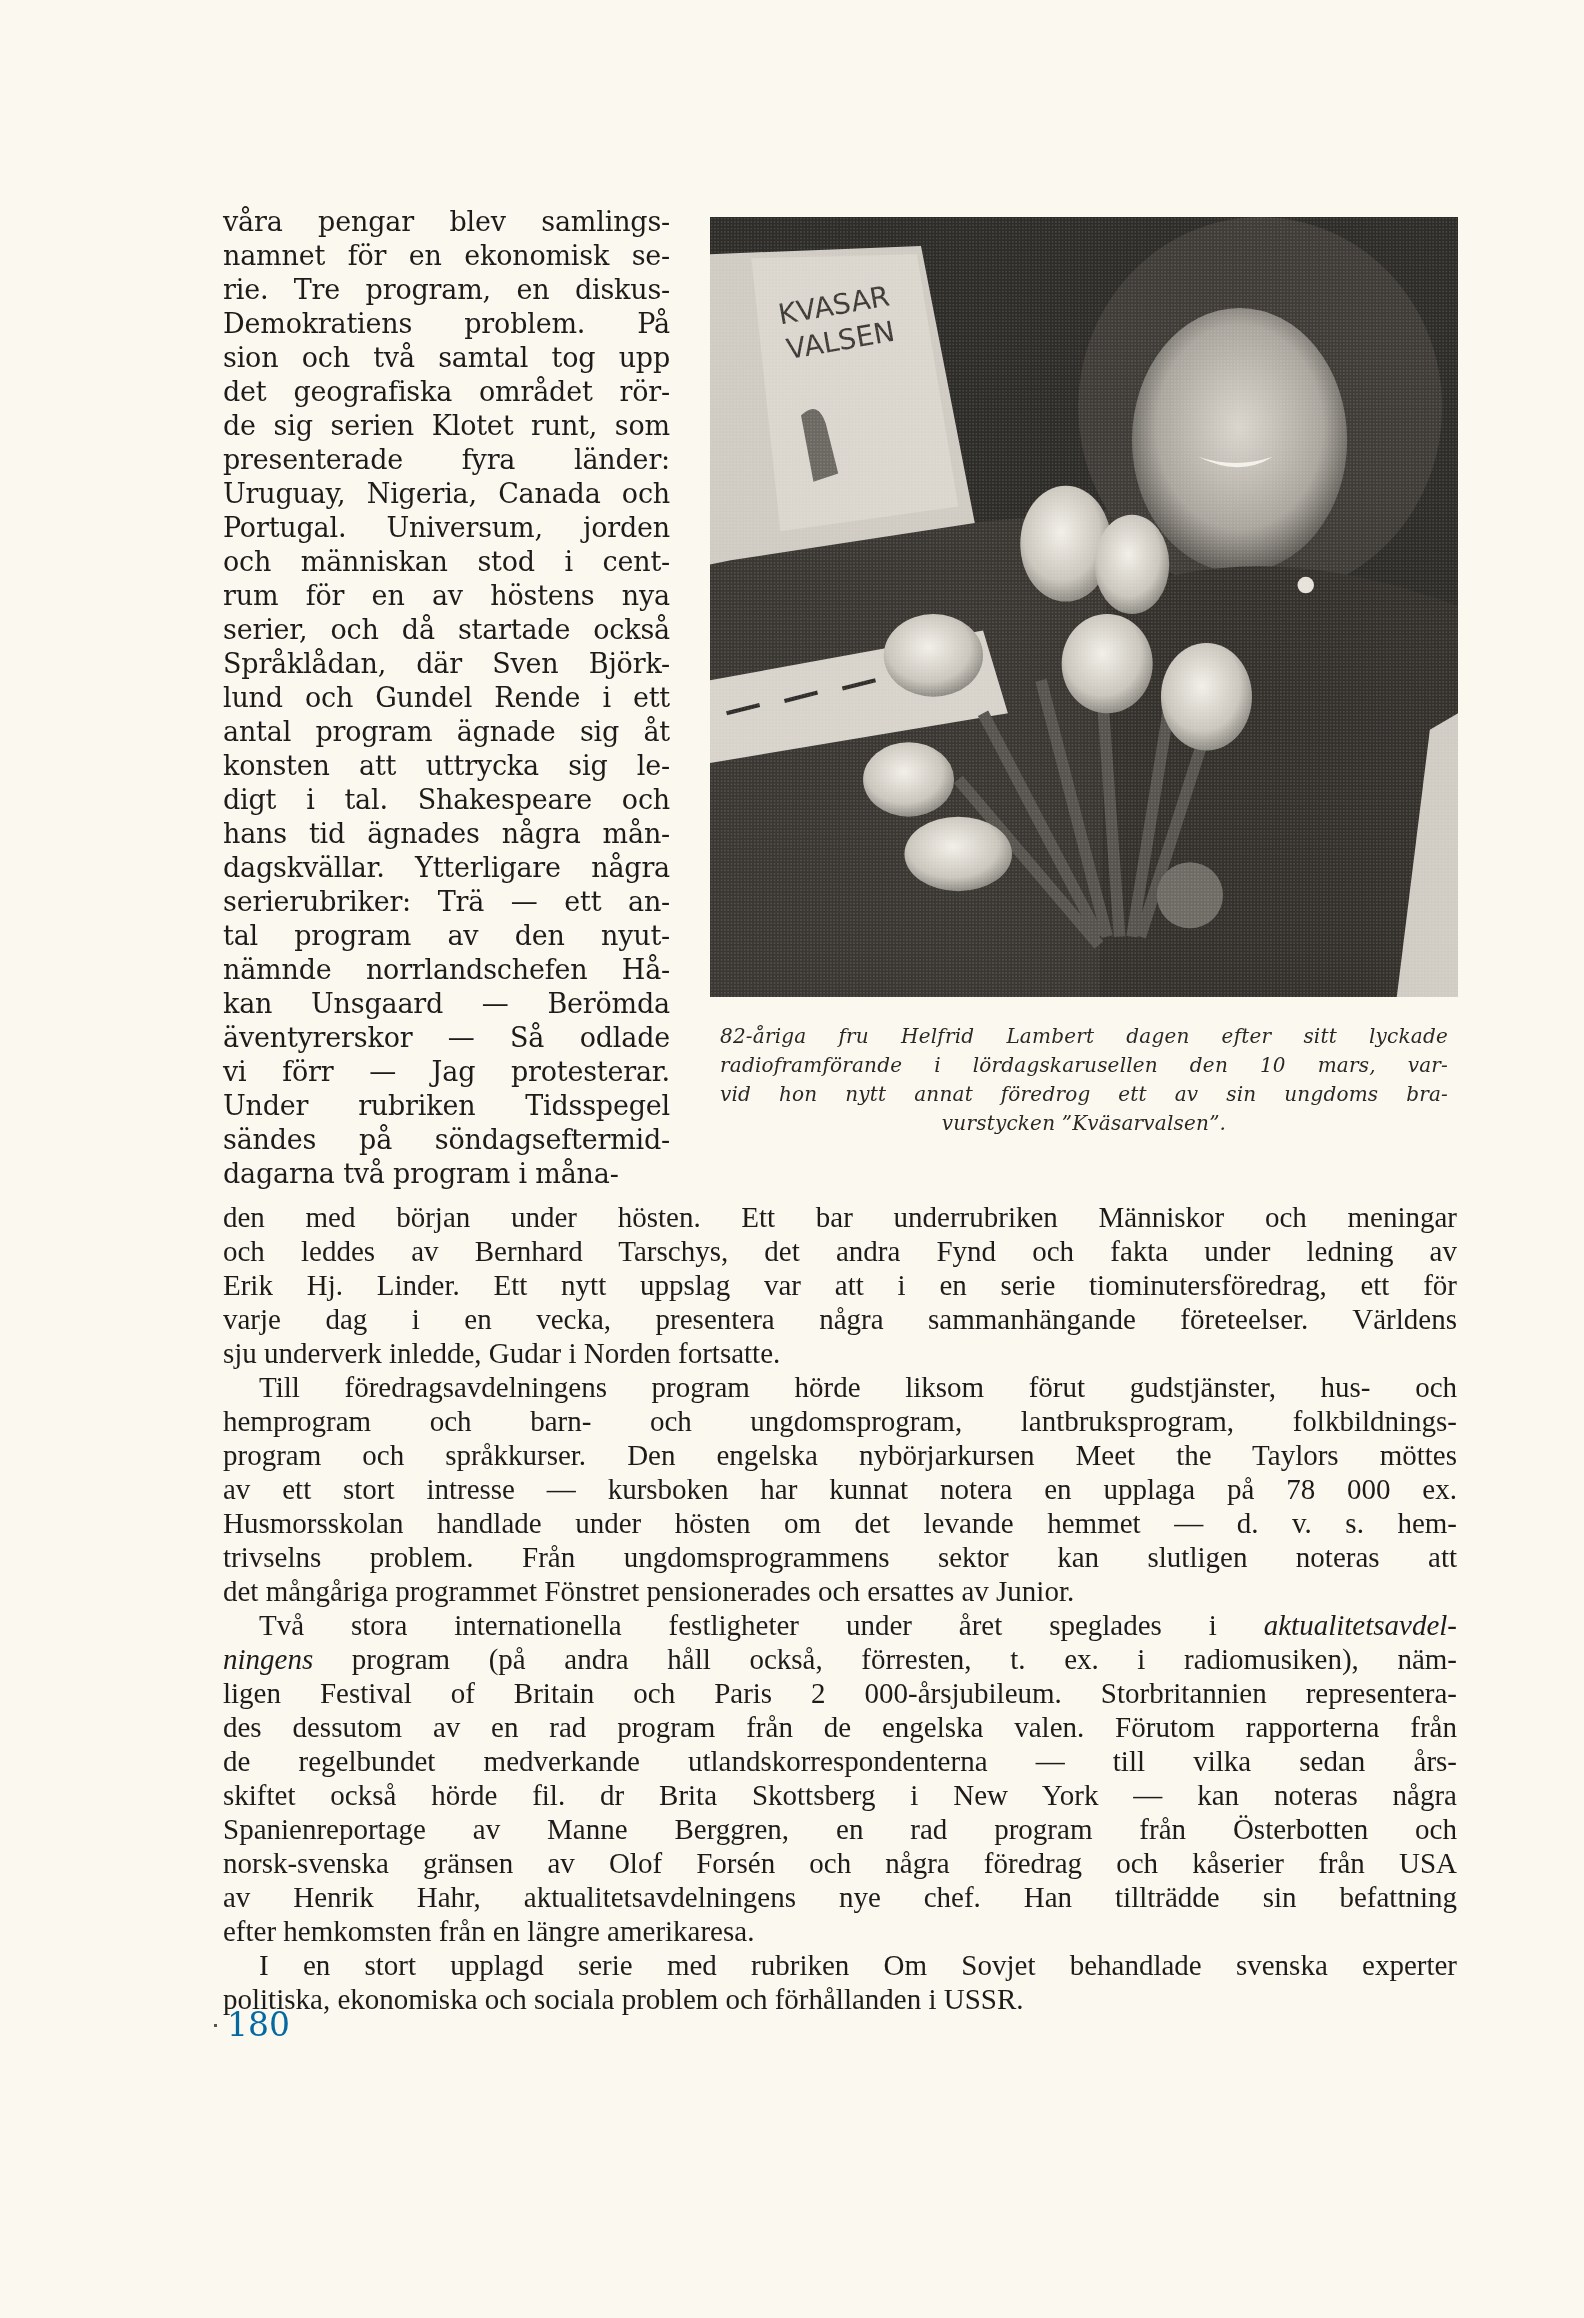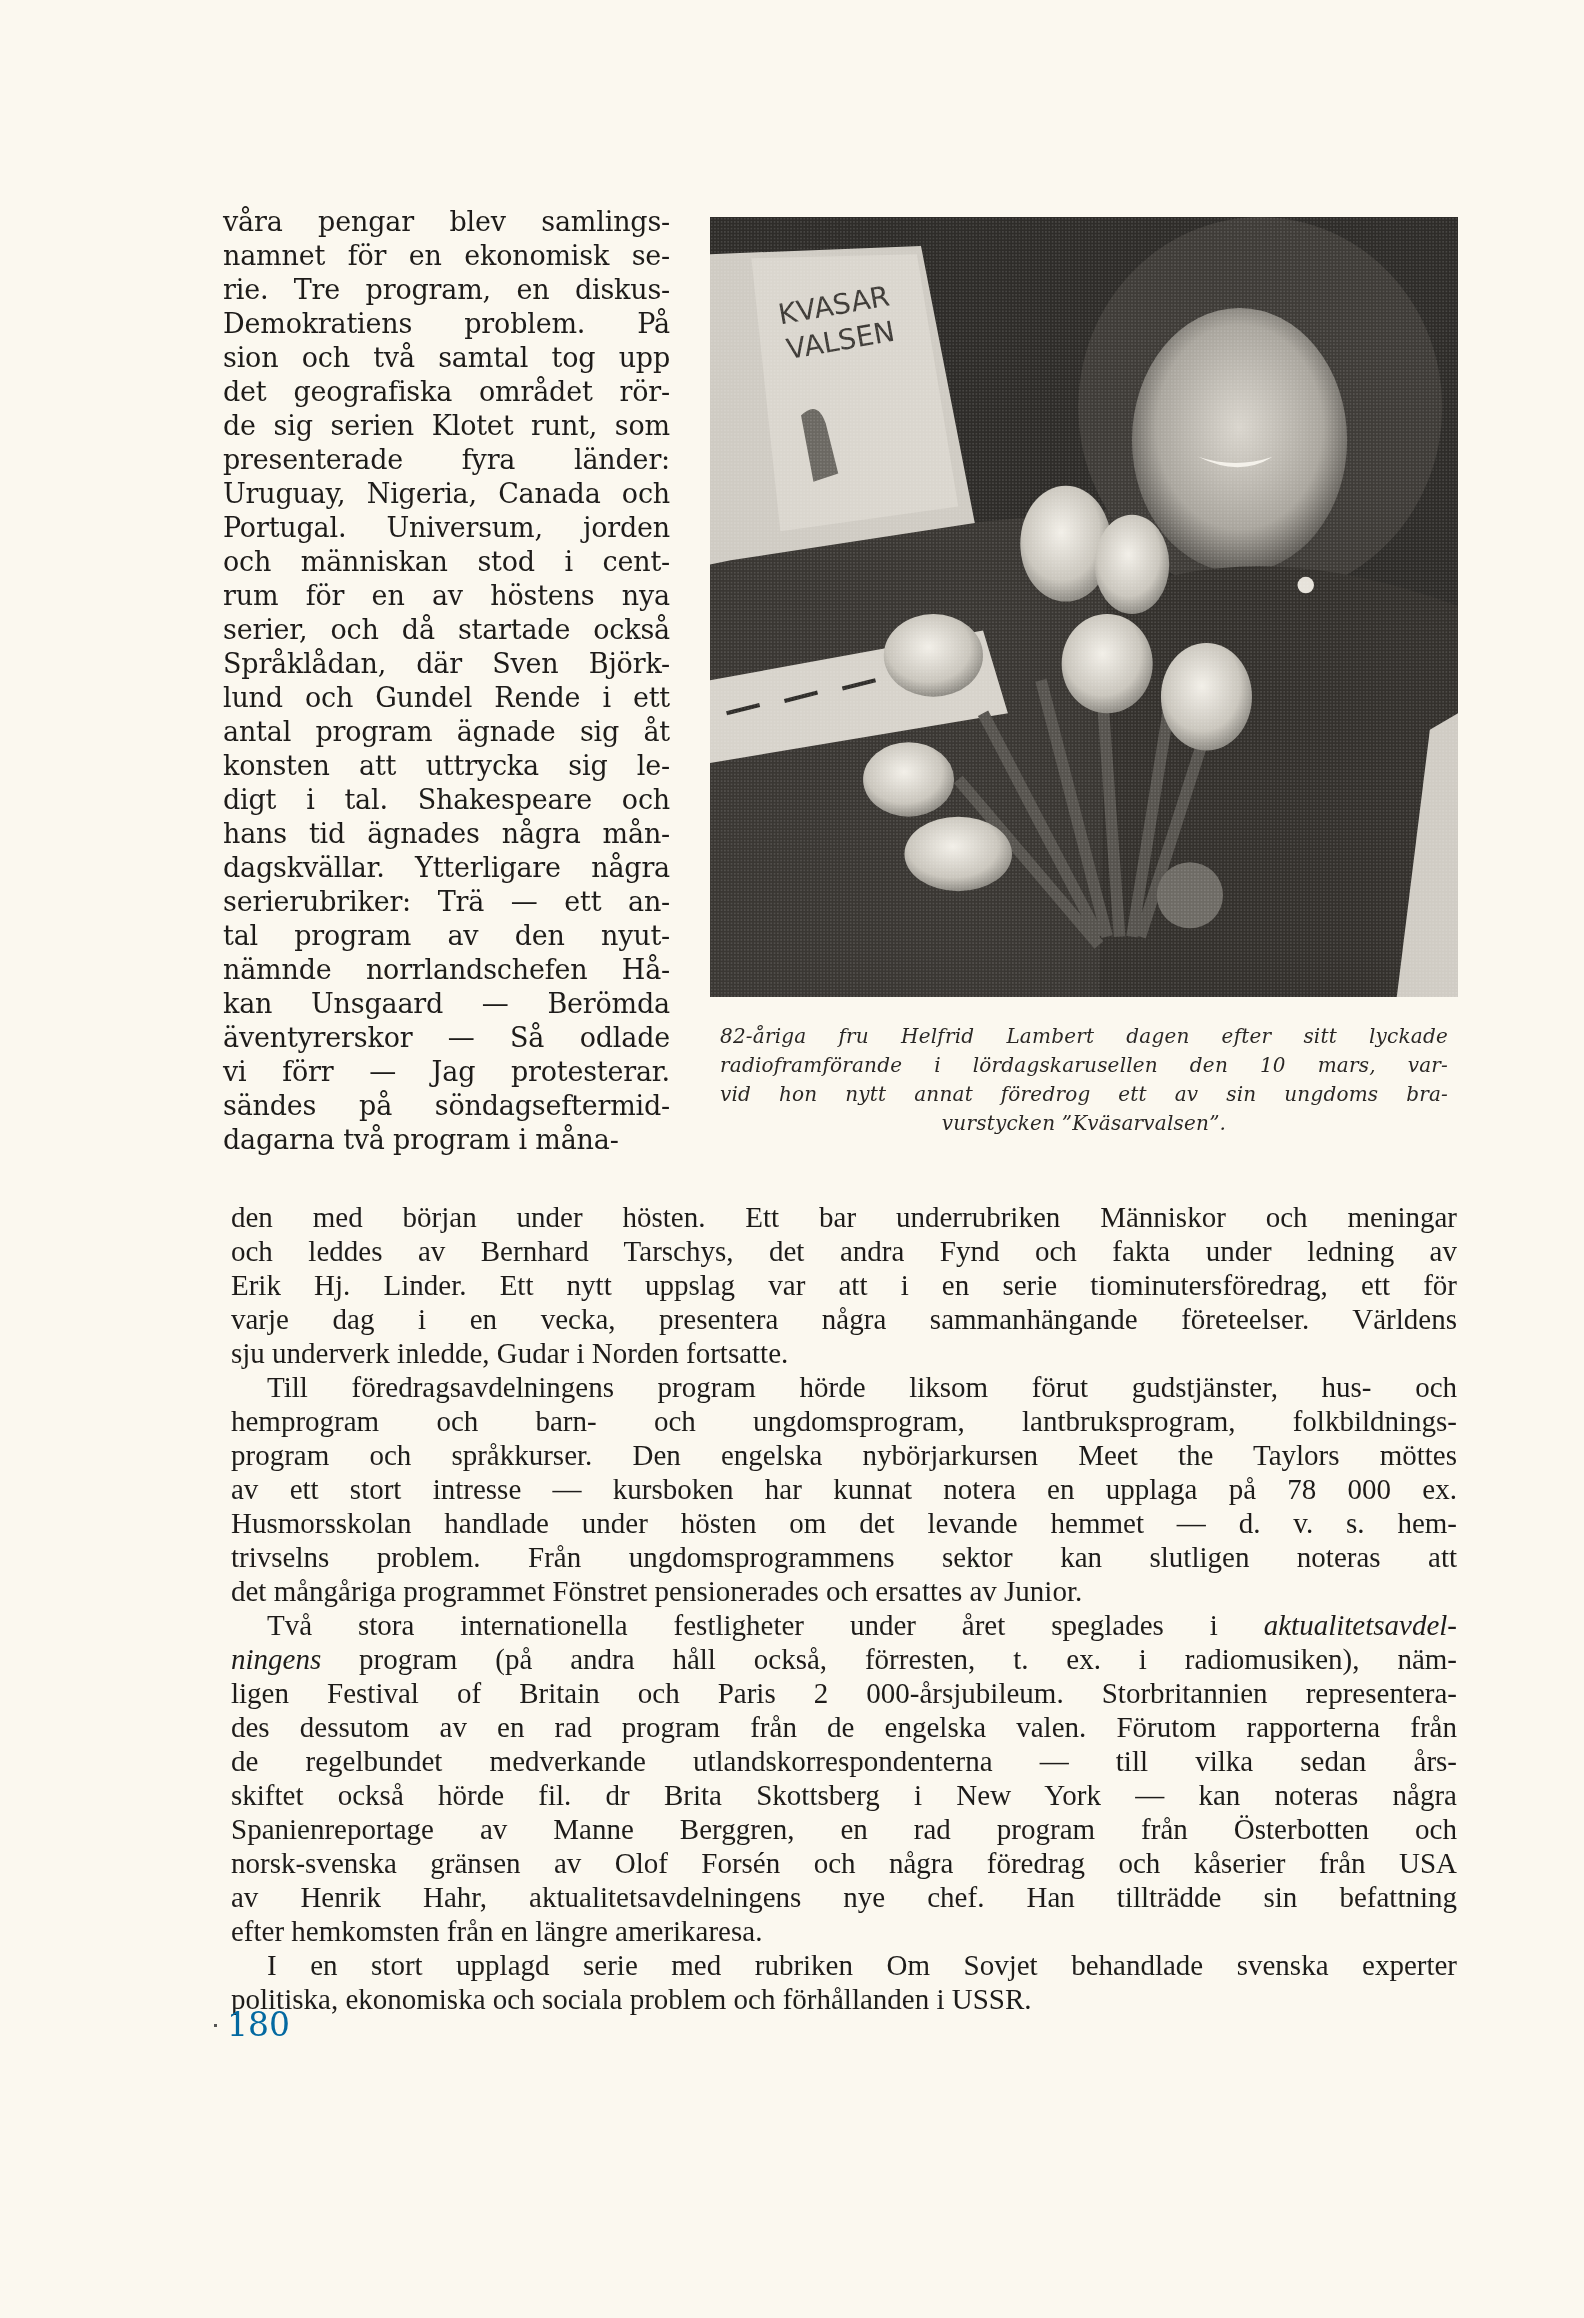--- a/index.html
+++ b/index.html
@@ -35,21 +35,20 @@
     font-size: 29px;
     line-height: 34px;
   }
   .full .line {
     display: block;
     white-space: nowrap;
     text-align: justify;
     text-align-last: justify;
     height: 34px;
     transform-origin: left center;
-    margin-left: 8px;
   }
   .full .line.last { text-align-last: left; }
   .full .line.indent { padding-left: 36px; }
   .full em { font-style: italic; }
   .photo {
     position: absolute;
     left: 710px; top: 217px;
     width: 748px; height: 780px;
     background: #2b2926;
     overflow: hidden;
@@ -110,20 +109,21 @@
   <span class="line">konsten att uttrycka sig le-</span>
   <span class="line">digt i tal. Shakespeare och</span>
   <span class="line">hans tid ägnades några mån-</span>
   <span class="line">dagskvällar. Ytterligare några</span>
   <span class="line">serierubriker: Trä — ett an-</span>
   <span class="line">tal program av den nyut-</span>
   <span class="line">nämnde norrlandschefen Hå-</span>
   <span class="line">kan Unsgaard — Berömda</span>
   <span class="line">äventyrerskor — Så odlade</span>
   <span class="line">vi förr — Jag protesterar.</span>
+  <span class="line">Under rubriken Tidsspegel</span>
   <span class="line">sändes på söndagseftermid-</span>
   <span class="line last">dagarna två program i måna-</span>
 </div>
 
 <div class="photo">
   <svg viewBox="0 0 904 943" preserveAspectRatio="none">
     <defs>
       <pattern id="halftone" width="4" height="4" patternUnits="userSpaceOnUse">
         <circle cx="2" cy="2" r="0.9" fill="rgba(255,255,255,0.18)"></circle>
       </pattern>

